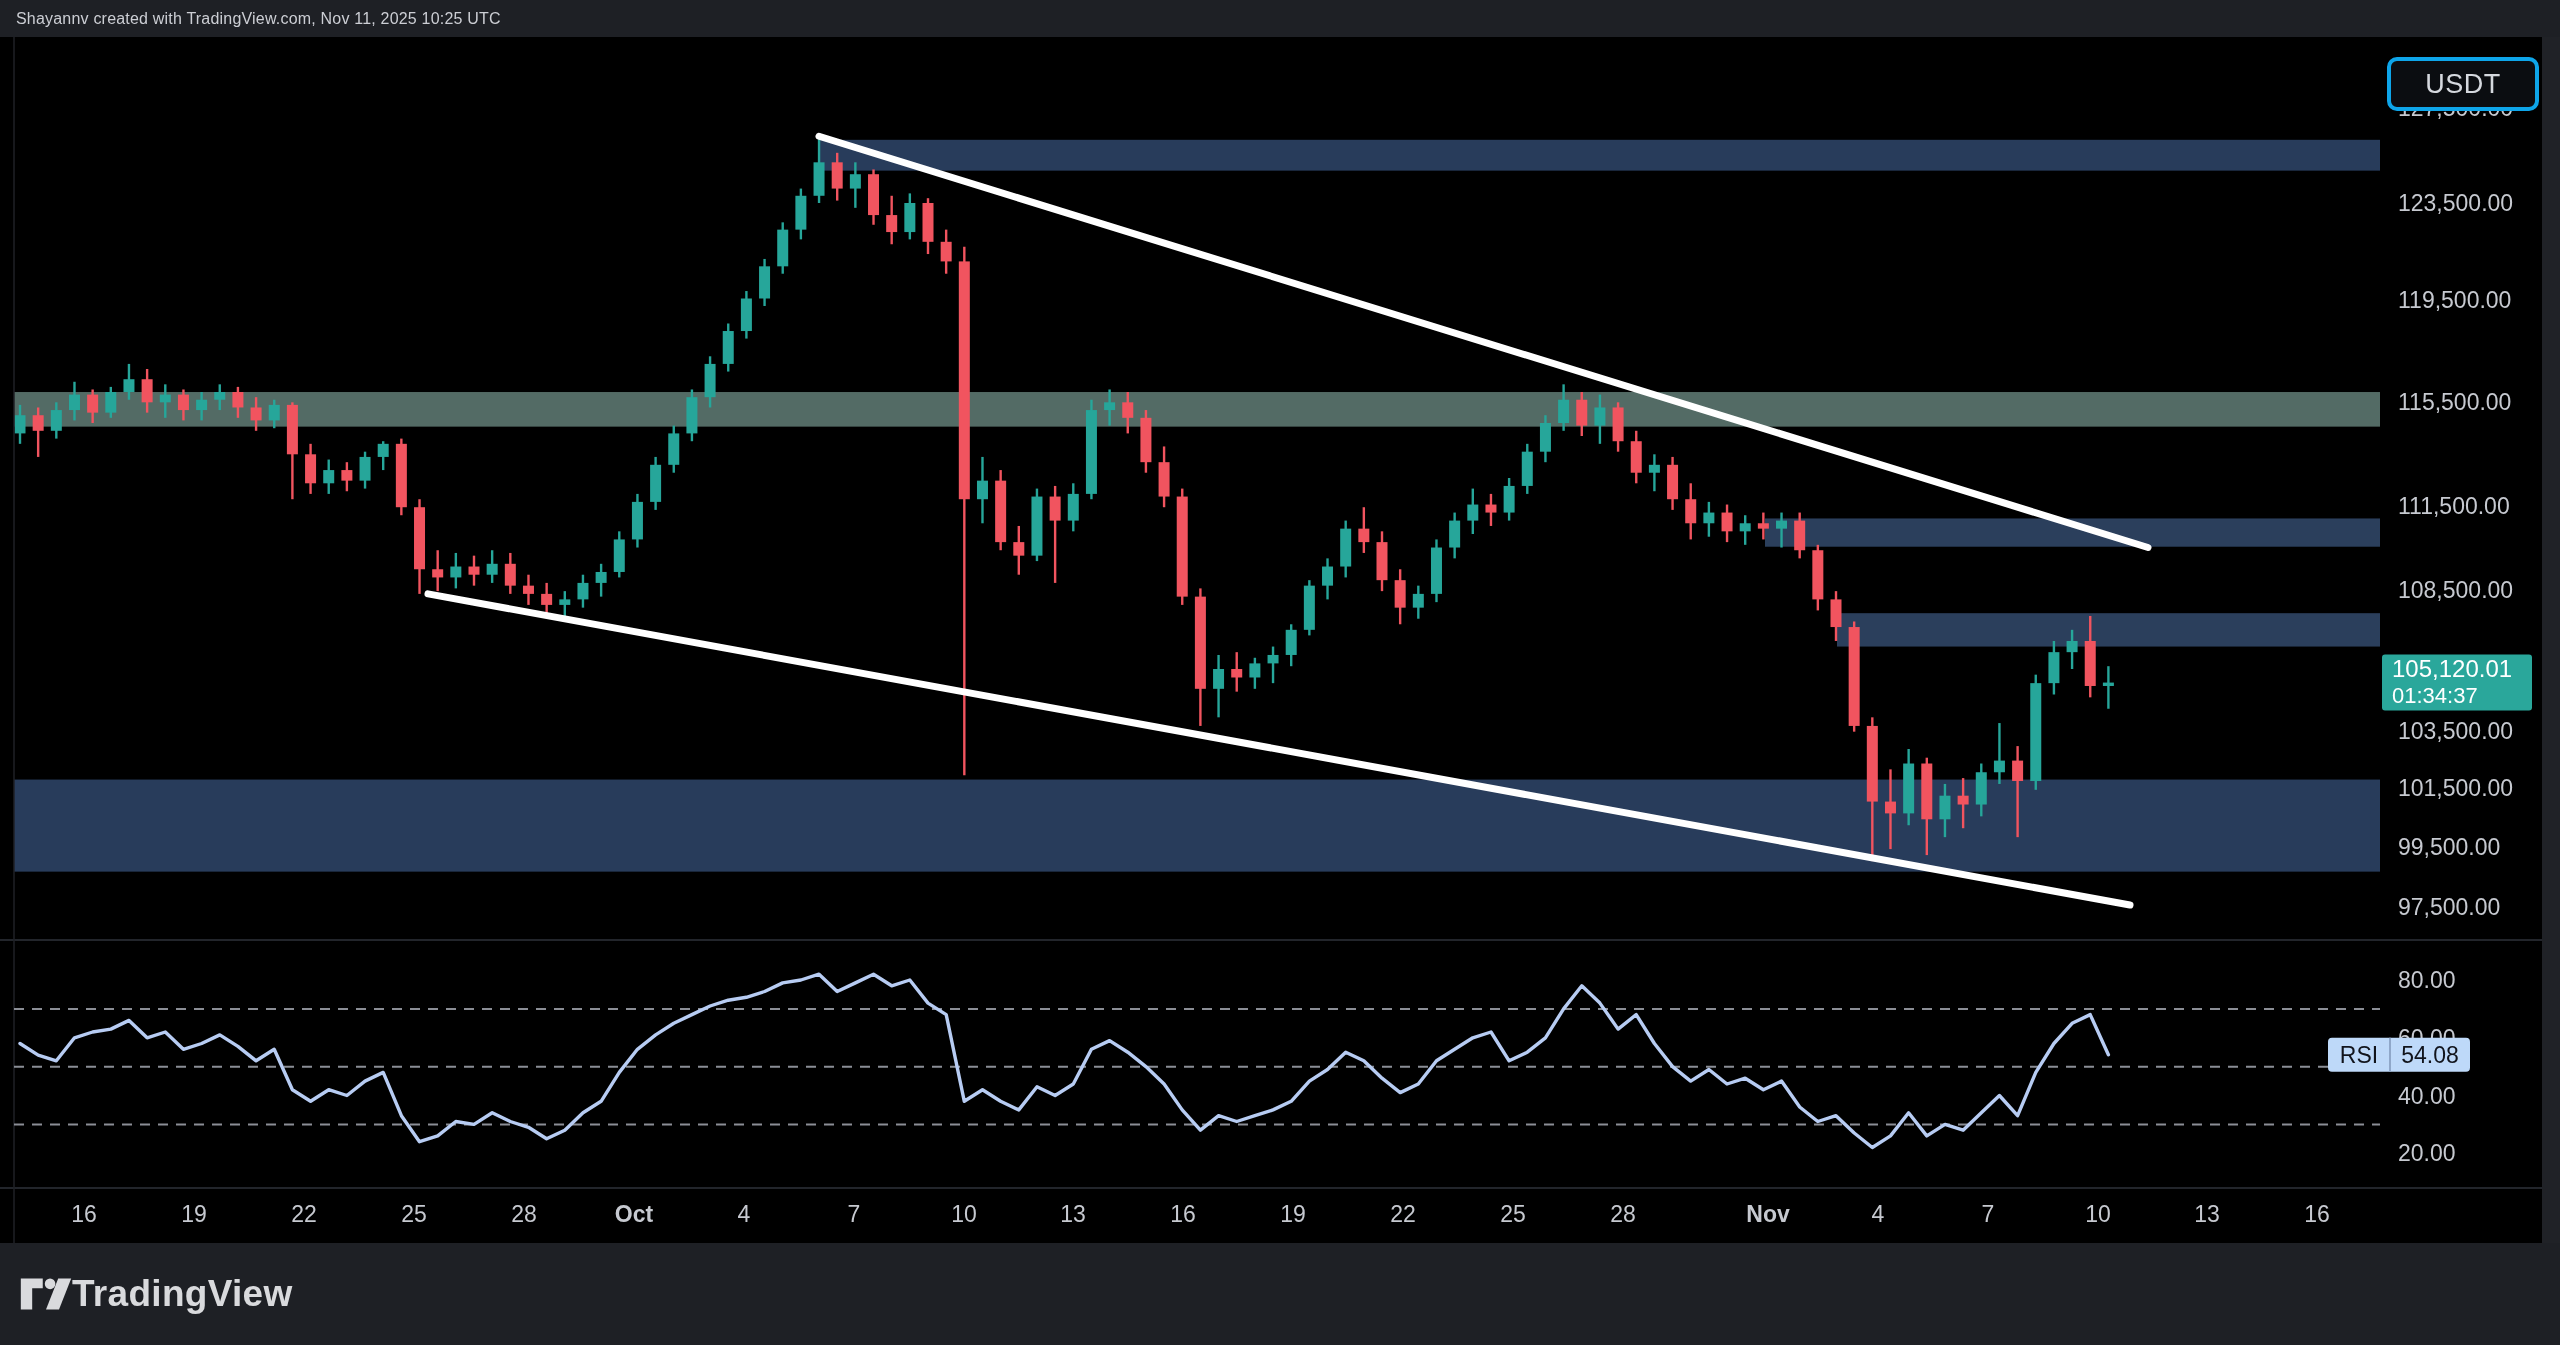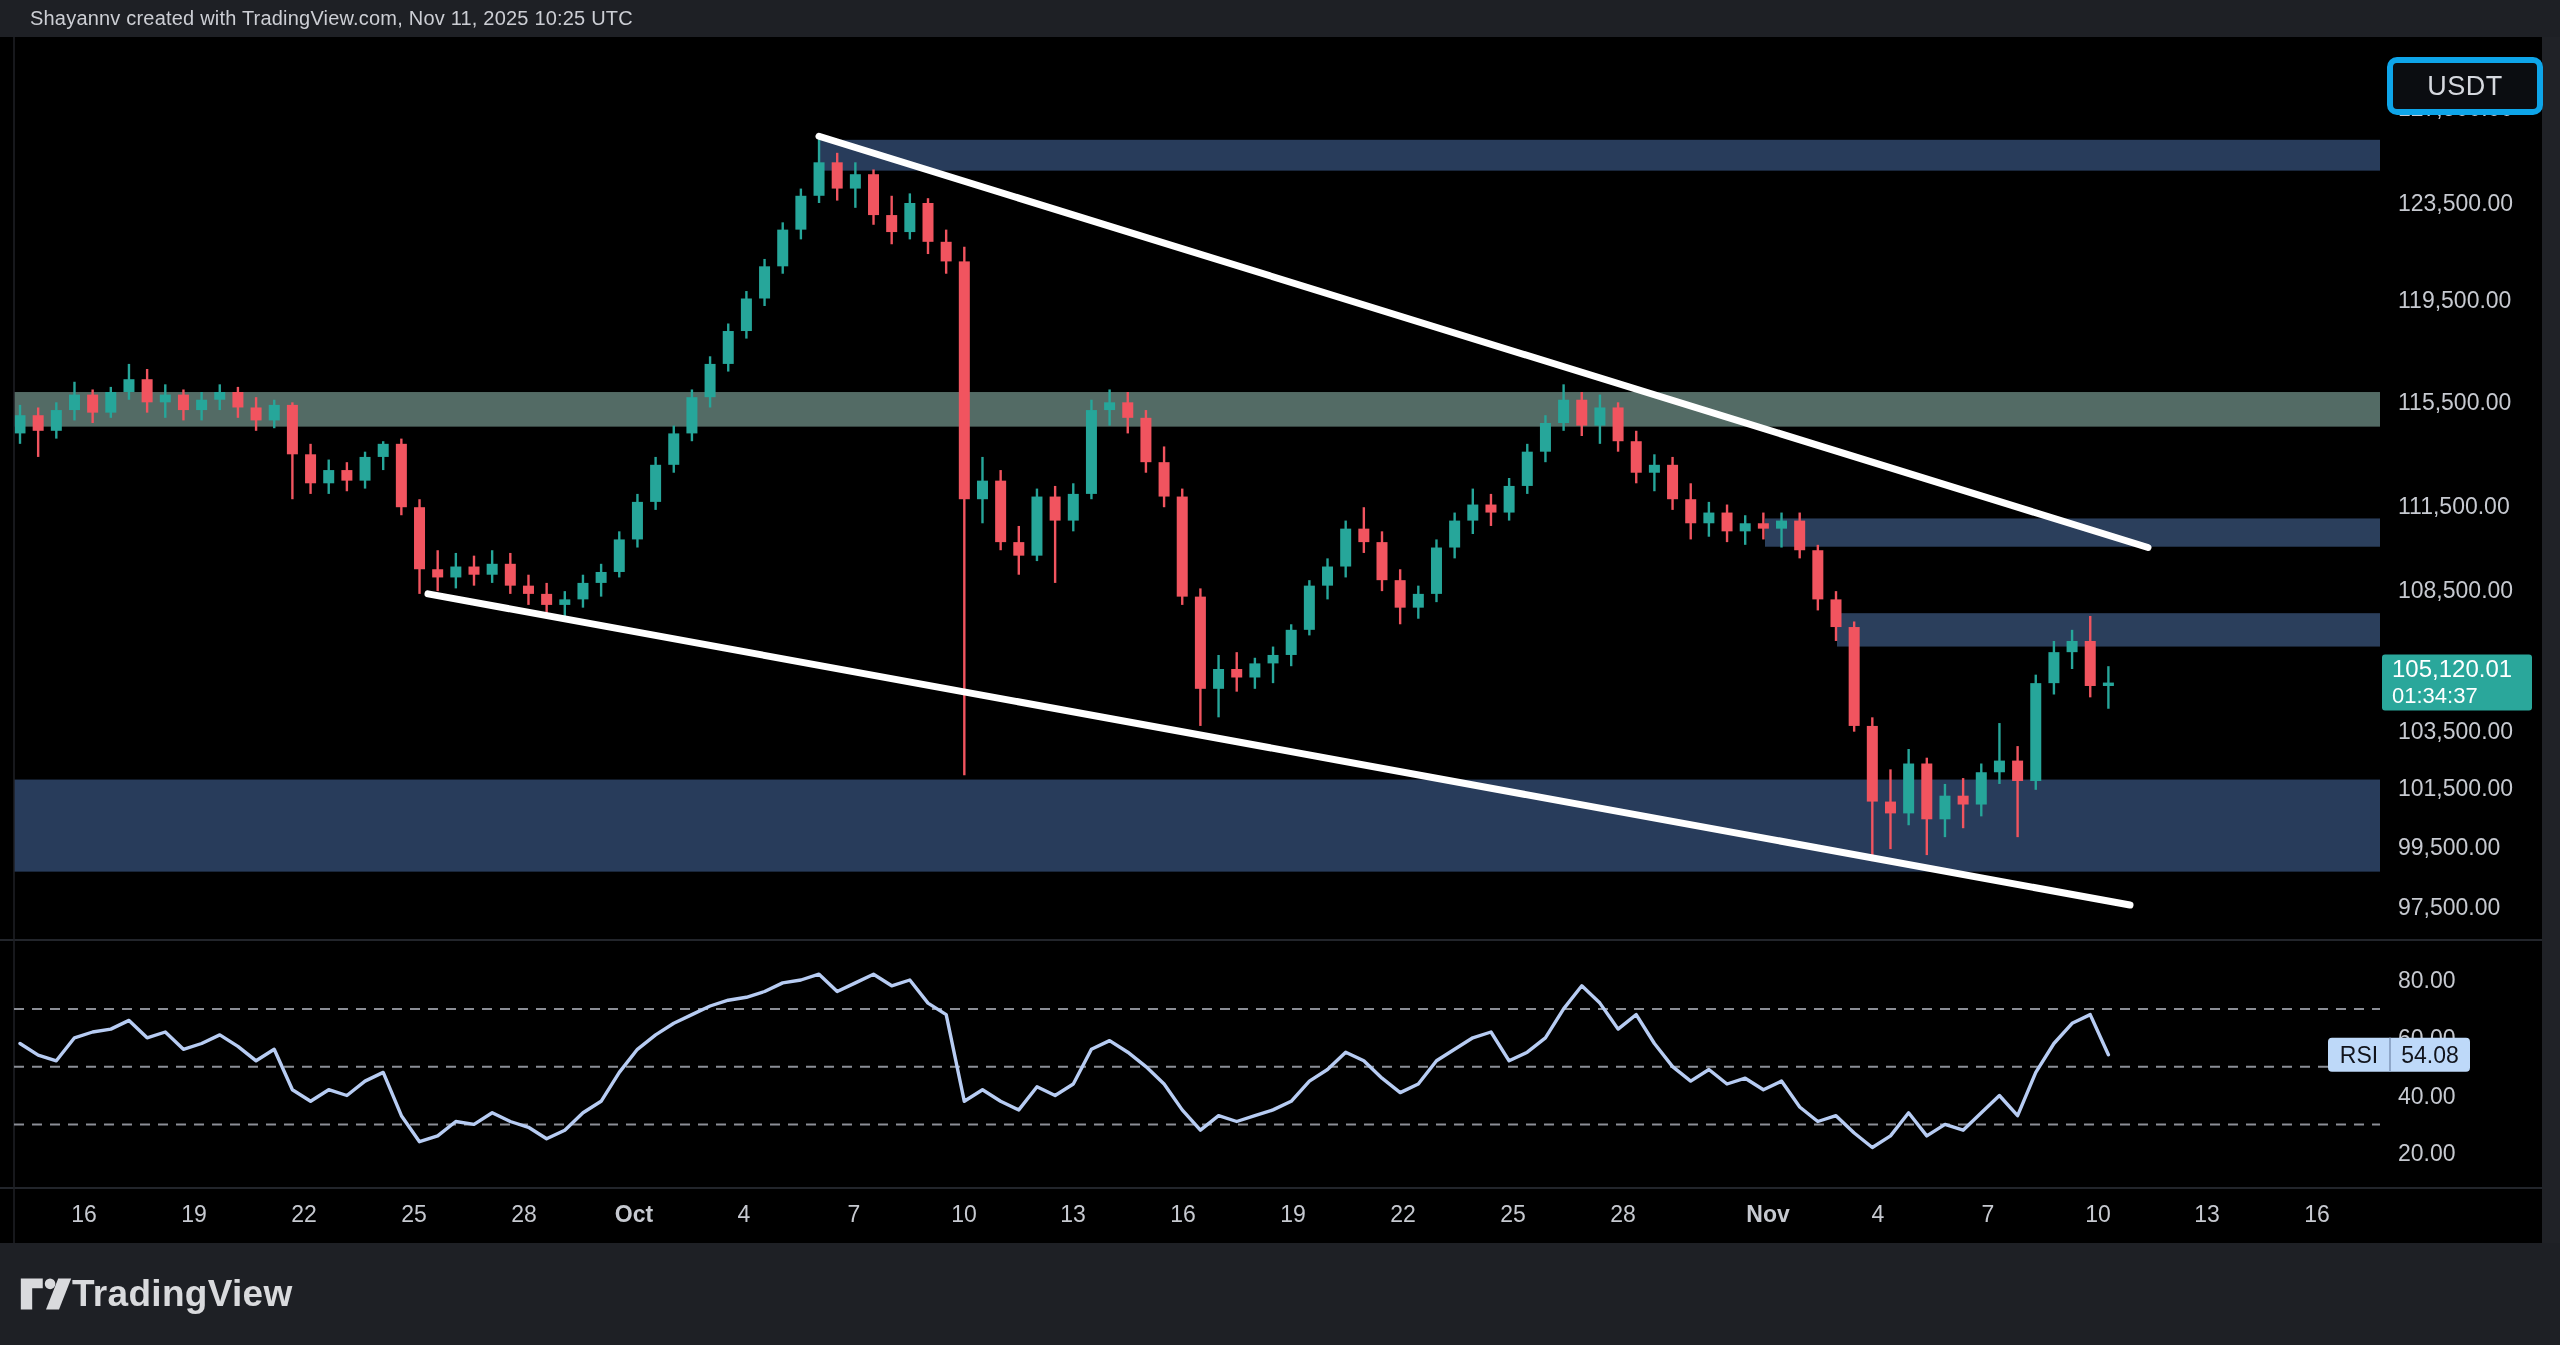--- a/index.html
+++ b/index.html
@@ -1,25 +1,25 @@
 <!DOCTYPE html>
 <html><head>
 <meta charset="utf-8">
 <style>
   html,body{margin:0;padding:0;background:#000;}
   .stage{position:relative;width:2560px;height:1345px;background:#000;overflow:hidden;
          font-family:"Liberation Sans",sans-serif;}
   .bar{position:absolute;left:0;width:2560px;background:var(--chrome,#1e2025);z-index:4;}
   .titlebar{top:0;height:37px;display:flex;align-items:center;}
-  .titlebar span{color:#ccced4;font-size:20px;margin-left:30px;letter-spacing:.2px;}
+  .titlebar span{color:#ccced4;font-size:16px;margin-left:16px;letter-spacing:.2px;}
   .footerbar{top:1243px;height:102px;display:flex;align-items:center;}
   .brand-text{color:#d9dadd;font-size:37px;font-weight:bold;letter-spacing:.3px;}
   .logo-wrap{margin-left:20px;display:flex;align-items:center;}
   #chart-svg{position:absolute;left:0;top:0;z-index:1;}
-  .usdt-btn{position:absolute;left:2387px;top:57px;width:144px;height:46px;border:6px solid #0ea5e9;
+  .usdt-btn{position:absolute;left:2387px;top:57px;width:144px;height:46px;border:4px solid #0ea5e9;
             border-radius:10px;background:#0b0d11;color:#d5d8de;font-size:27px;display:flex;
             align-items:center;justify-content:center;z-index:5;letter-spacing:.5px;}
   .right-strip{position:absolute;left:2542px;top:37px;width:18px;height:1206px;background:#202227;z-index:2;}
 </style>
 </head>
 <body>
 
 <div class="stage" style="--chrome: #1e2025;">
 
   <svg id="chart-svg" width="2560" height="1345" viewBox="0 0 2560 1345">

